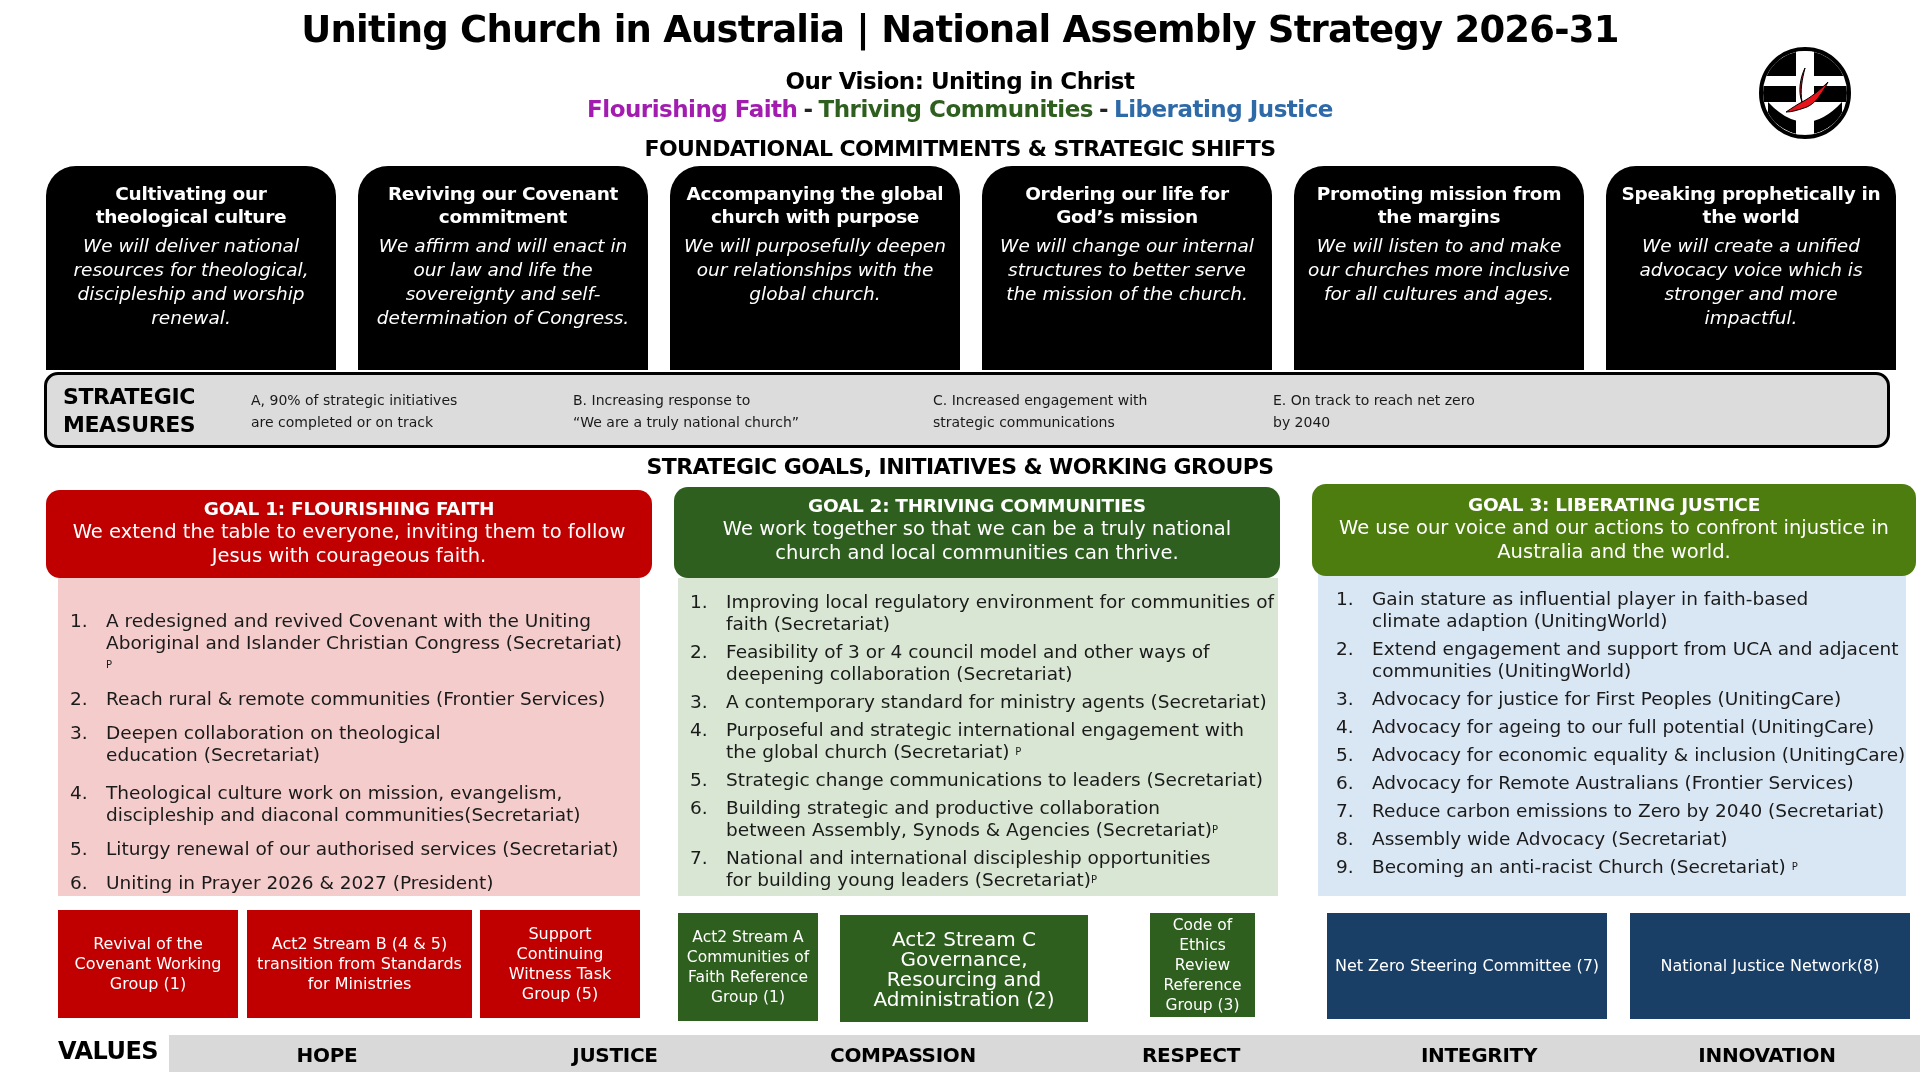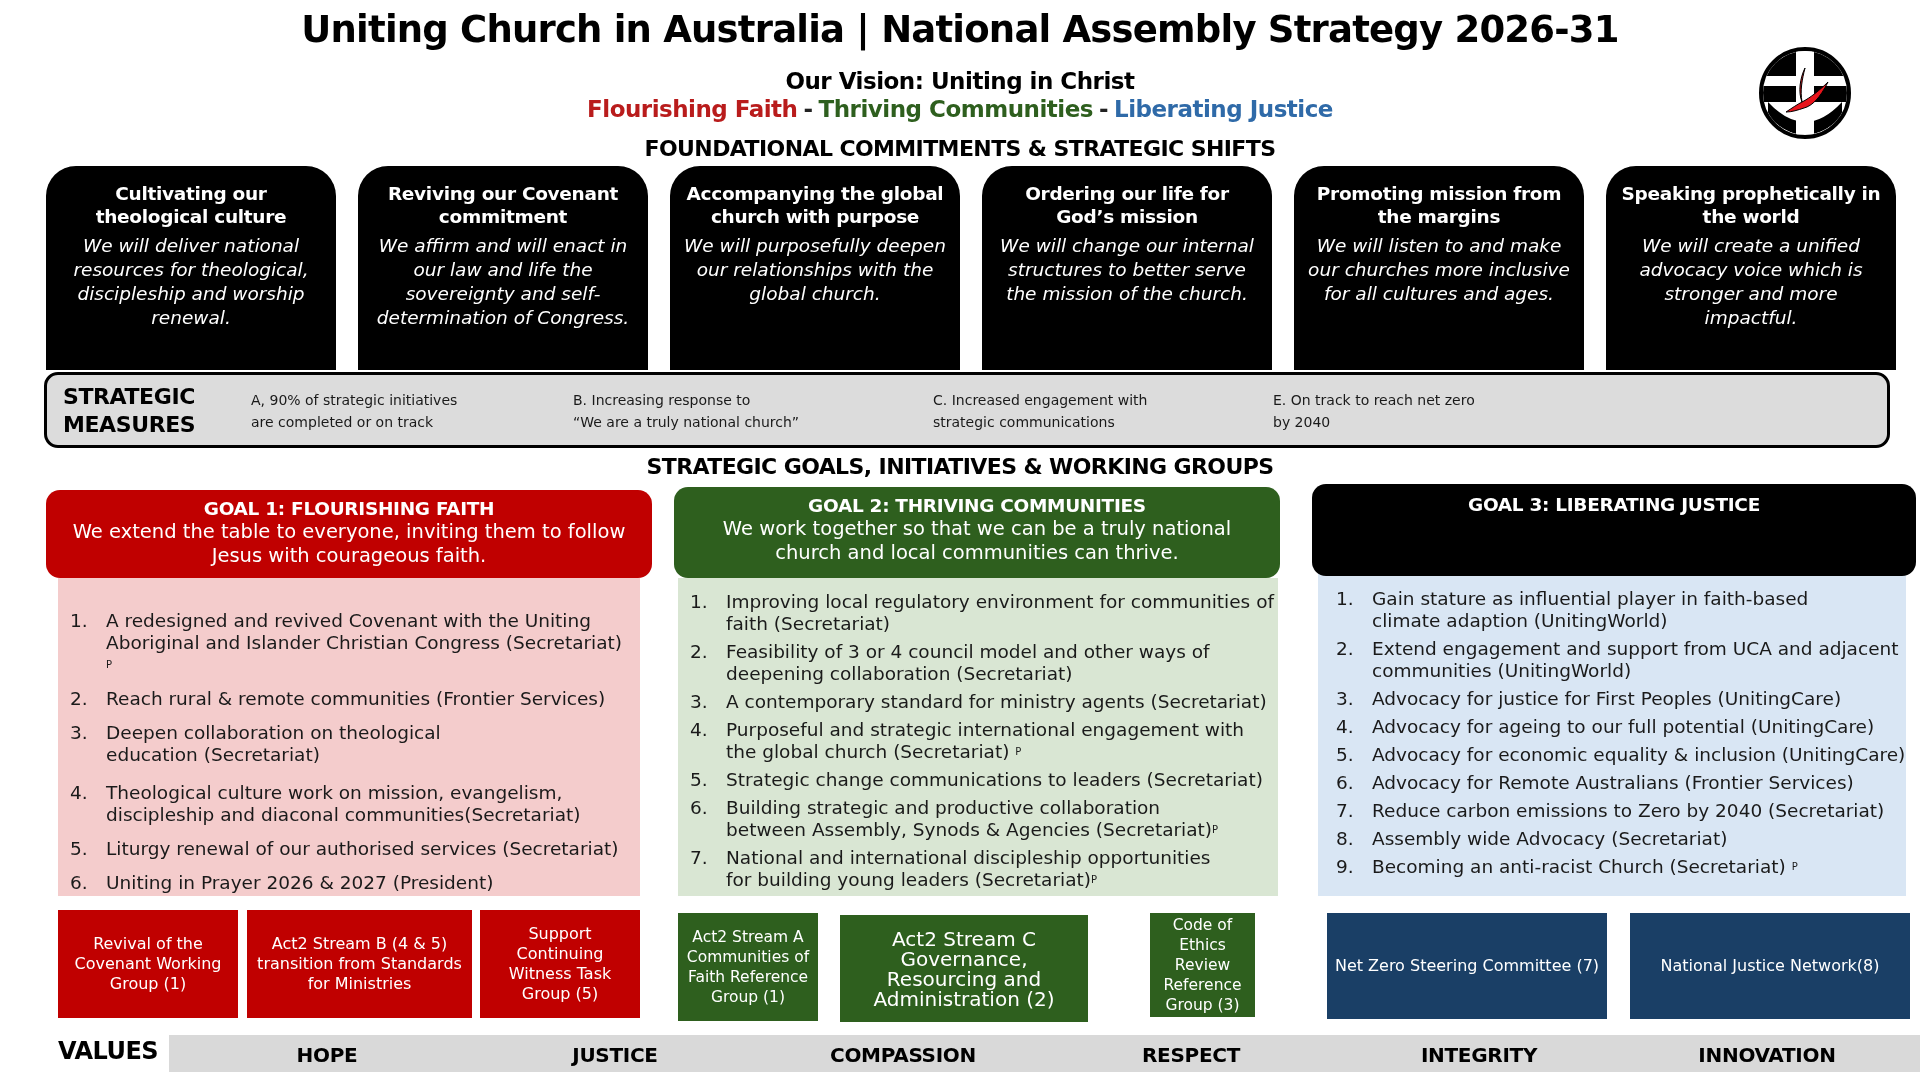--- a/index.html
+++ b/index.html
@@ -42,21 +42,21 @@
   
   .values-lbl { left: 58px; top: 1037px; font-weight: 700; font-size: 24px; letter-spacing: -0.5px; }
   .val { top: 1035px; height: 37px; width: 316px; background: #d9d9d9; text-align: center; font-weight: 700; font-size: 20px; line-height: 40px; letter-spacing: -0.3px; }
 </style>
 </head>
 <body>
 
 <div class="abs title">Uniting Church in Australia | National Assembly Strategy 2026-31</div>
 <div class="abs vision">Our Vision: Uniting in Christ</div>
 <div class="abs pillars">
-  <span style="color:#b91c1c">Flourishing Faith</span><span class="sep">-</span><span style="color:#2e5f1e">Thriving Communities</span><span class="sep">-</span><span style="color:#2f6aa8">Liberating Justice</span>
+  <span style="color:#a21caf">Flourishing Faith</span><span class="sep">-</span><span style="color:#2e5f1e">Thriving Communities</span><span class="sep">-</span><span style="color:#2f6aa8">Liberating Justice</span>
 </div>
 
 <div class="abs logo">
   <svg width="94" height="94" viewBox="0 0 94 94">
     <circle cx="47" cy="47" r="44" fill="#fff" stroke="#000" stroke-width="4"></circle>
     <clipPath id="c">
         <circle cx="47" cy="47" r="42"></circle>
       </clipPath>
     <g clip-path="url(#c)">
       <rect x="0" y="0" width="94" height="30" fill="#000"></rect>
@@ -154,22 +154,23 @@
     <li style="margin-bottom:6px"><span class="num">5.</span><span>Strategic change communications to leaders (Secretariat)</span></li>
     <li style="margin-bottom:6px; padding-right:40px"><span class="num">6.</span><span>Building strategic and productive collaboration between Assembly, Synods &amp; Agencies (Secretariat)</span><sup>P</sup></li>
     <li style="padding-right:40px"><span class="num">7.</span><span>National and international discipleship opportunities for building young leaders (Secretariat)</span><sup>P</sup></li>
   </ol>
 </div>
 <div class="abs wg" style="left:678px; top:913px; width:140px; height:108px; background:#2e5f1e; font-size:15.5px;">Act2 Stream A Communities of Faith Reference Group (1)</div>
 <div class="abs wg" style="left:840px; top:915px; width:248px; height:107px; background:#2e5f1e; font-size:20px;">Act2 Stream C Governance, Resourcing and Administration (2)</div>
 <div class="abs wg" style="left:1150px; top:913px; width:105px; height:104px; background:#2e5f1e; font-size:15.5px;">Code of Ethics Review Reference Group (3)</div>
 
 <div class="abs" style="left:1318px; top:573px; width:588px; height:323px; background:#d9e6f4;"></div>
-<div class="abs goal-head" style="left:1312px; top:484px; width:604px; height:92px; background:#000000; padding-top:10px;border-radius:14px;">
+<div class="abs goal-head" style="left:1312px; top:484px; width:604px; height:92px; background:#4d7c0f; padding-top:10px;border-radius:14px;">
   <div class="gt">GOAL 3: LIBERATING JUSTICE</div>
+  <div class="gs" style="padding:0 16px">We use our voice and our actions to confront injustice in Australia and the world.</div>
 </div>
 <div class="abs goal-body" style="left:1336px; top:588px; width:570px;">
   <ol>
     <li style="margin-bottom:6px; padding-right:30px"><span class="num">1.</span><span>Gain stature as influential player in faith-based climate adaption (UnitingWorld)</span></li>
     <li style="margin-bottom:6px"><span class="num">2.</span><span>Extend engagement and support from UCA and adjacent communities (UnitingWorld)</span></li>
     <li style="margin-bottom:6px"><span class="num">3.</span><span>Advocacy for justice for First Peoples (UnitingCare)</span></li>
     <li style="margin-bottom:6px"><span class="num">4.</span><span>Advocacy for ageing to our full potential (UnitingCare)</span></li>
     <li style="margin-bottom:6px"><span class="num">5.</span><span>Advocacy for economic equality &amp; inclusion (UnitingCare)</span></li>
     <li style="margin-bottom:6px"><span class="num">6.</span><span>Advocacy for Remote Australians (Frontier Services)</span></li>
     <li style="margin-bottom:6px"><span class="num">7.</span><span>Reduce carbon emissions to Zero by 2040 (Secretariat)</span></li>

